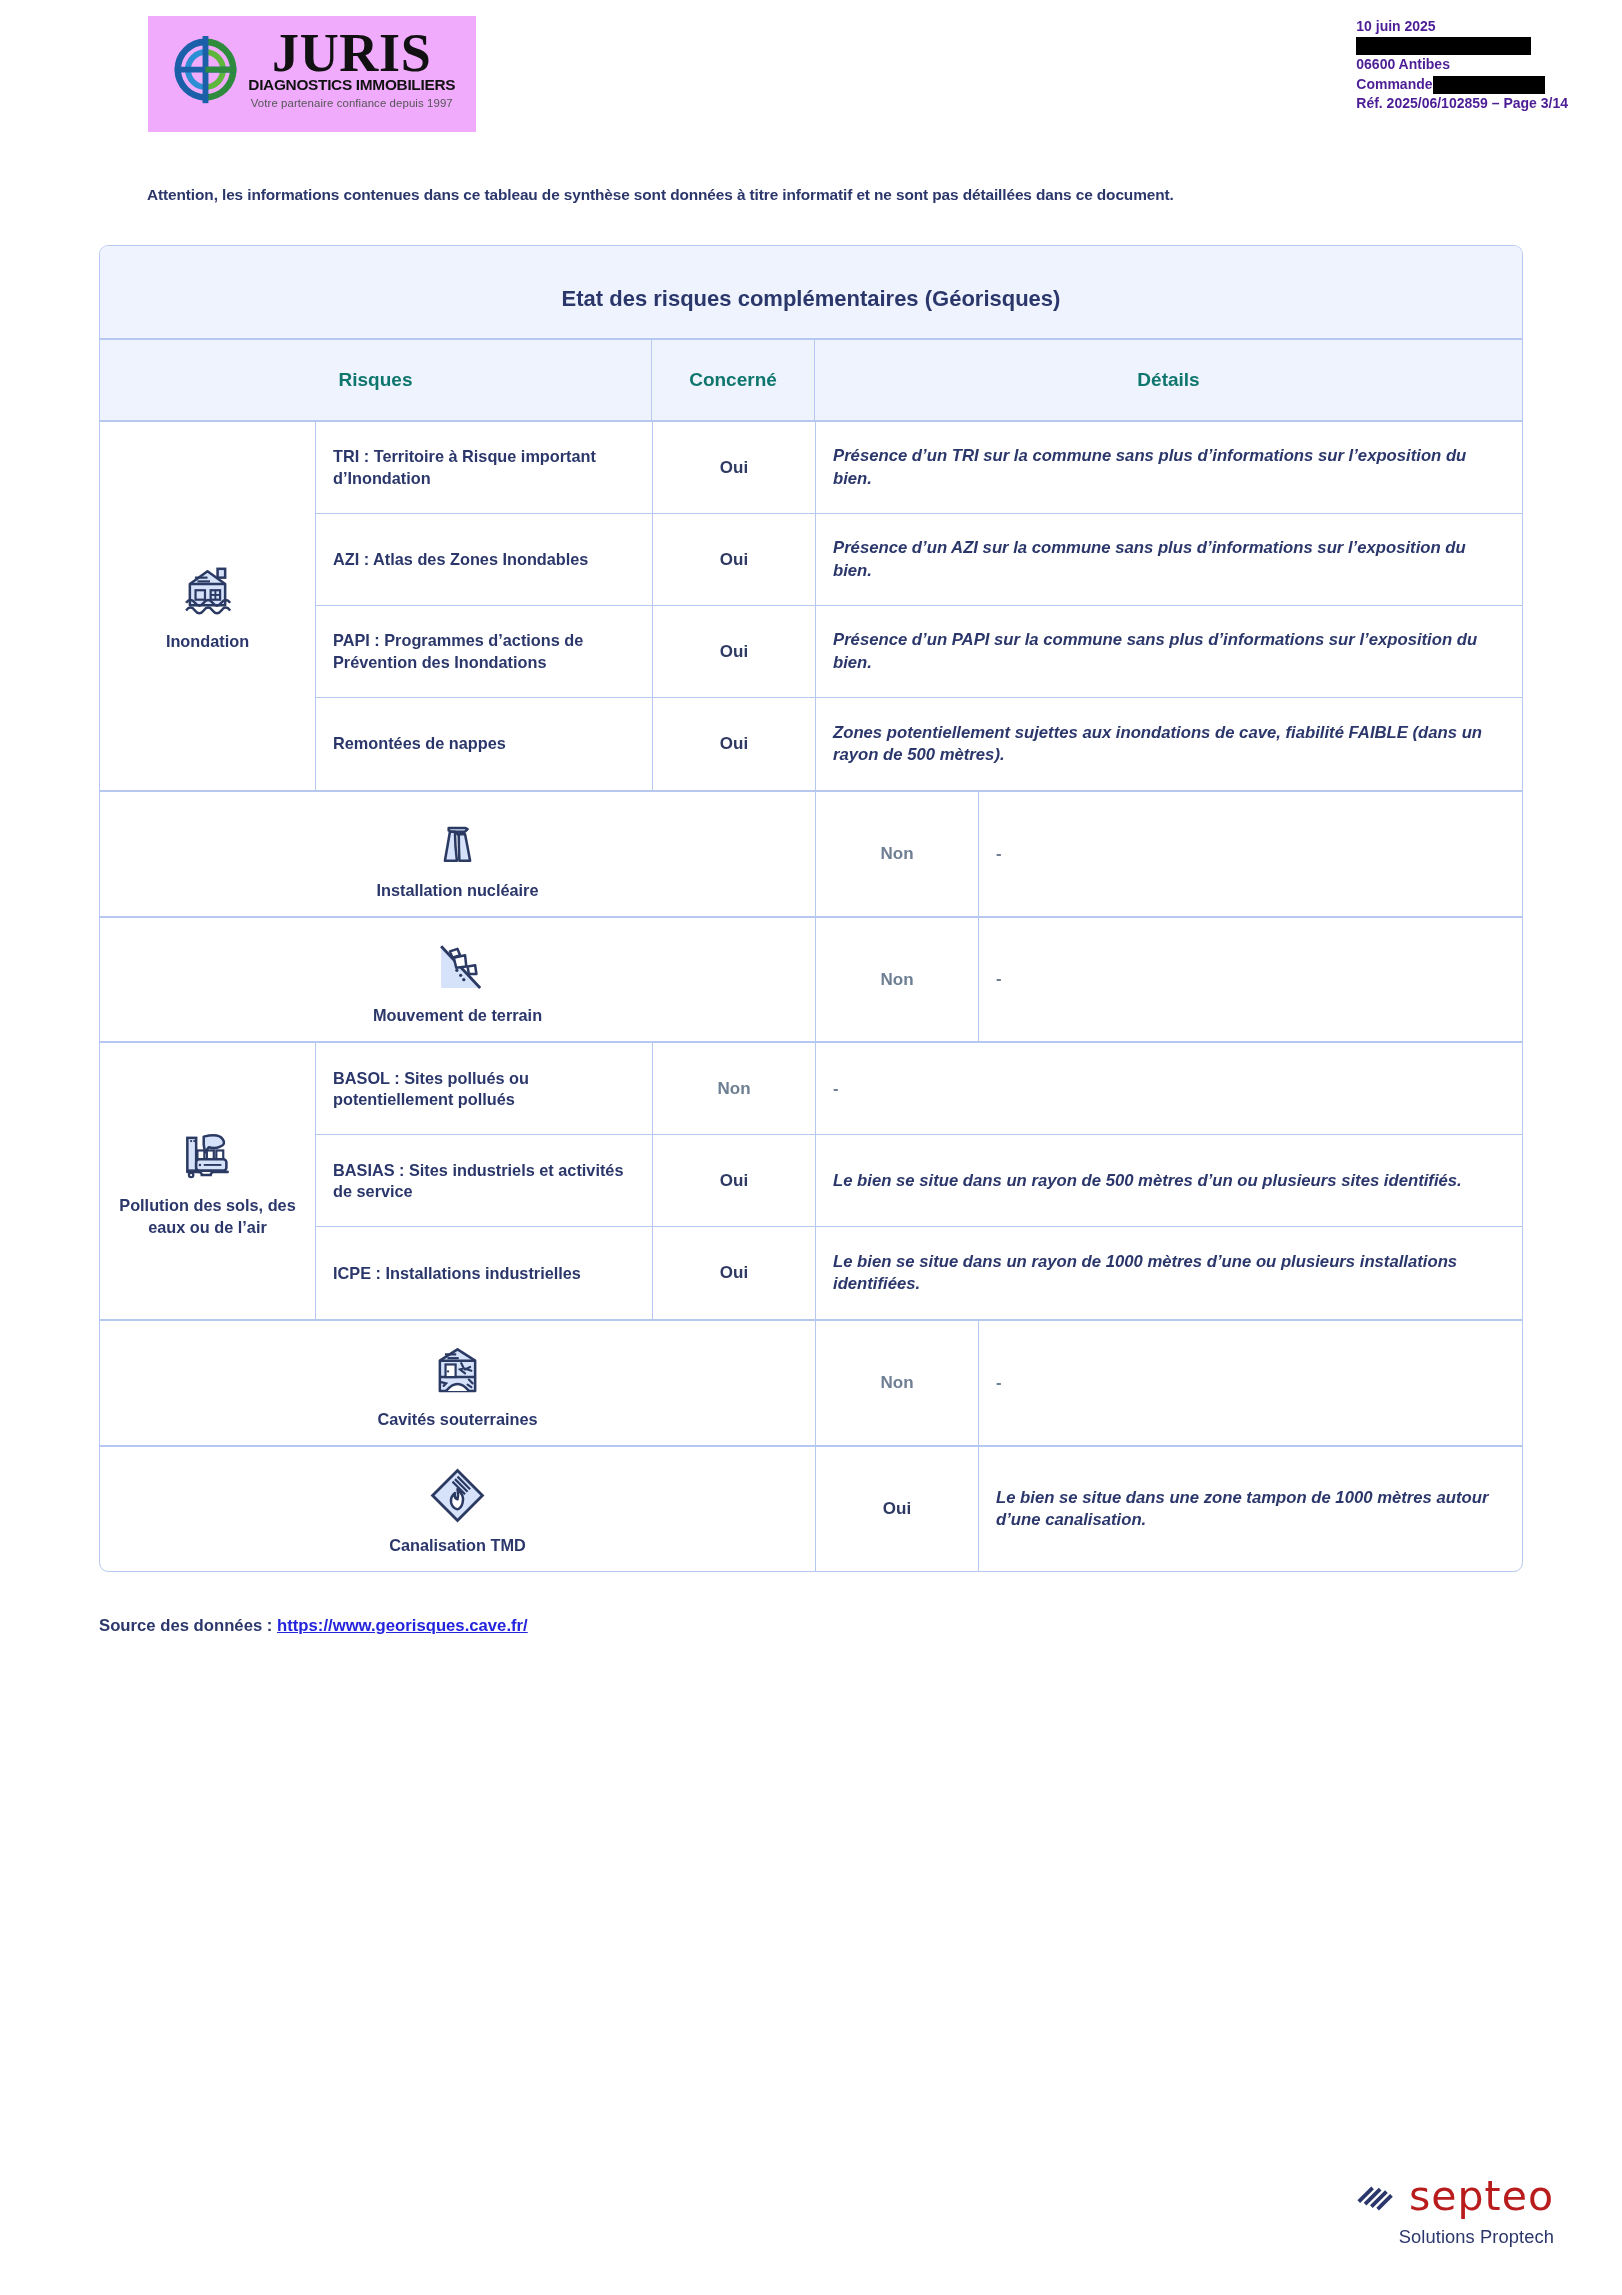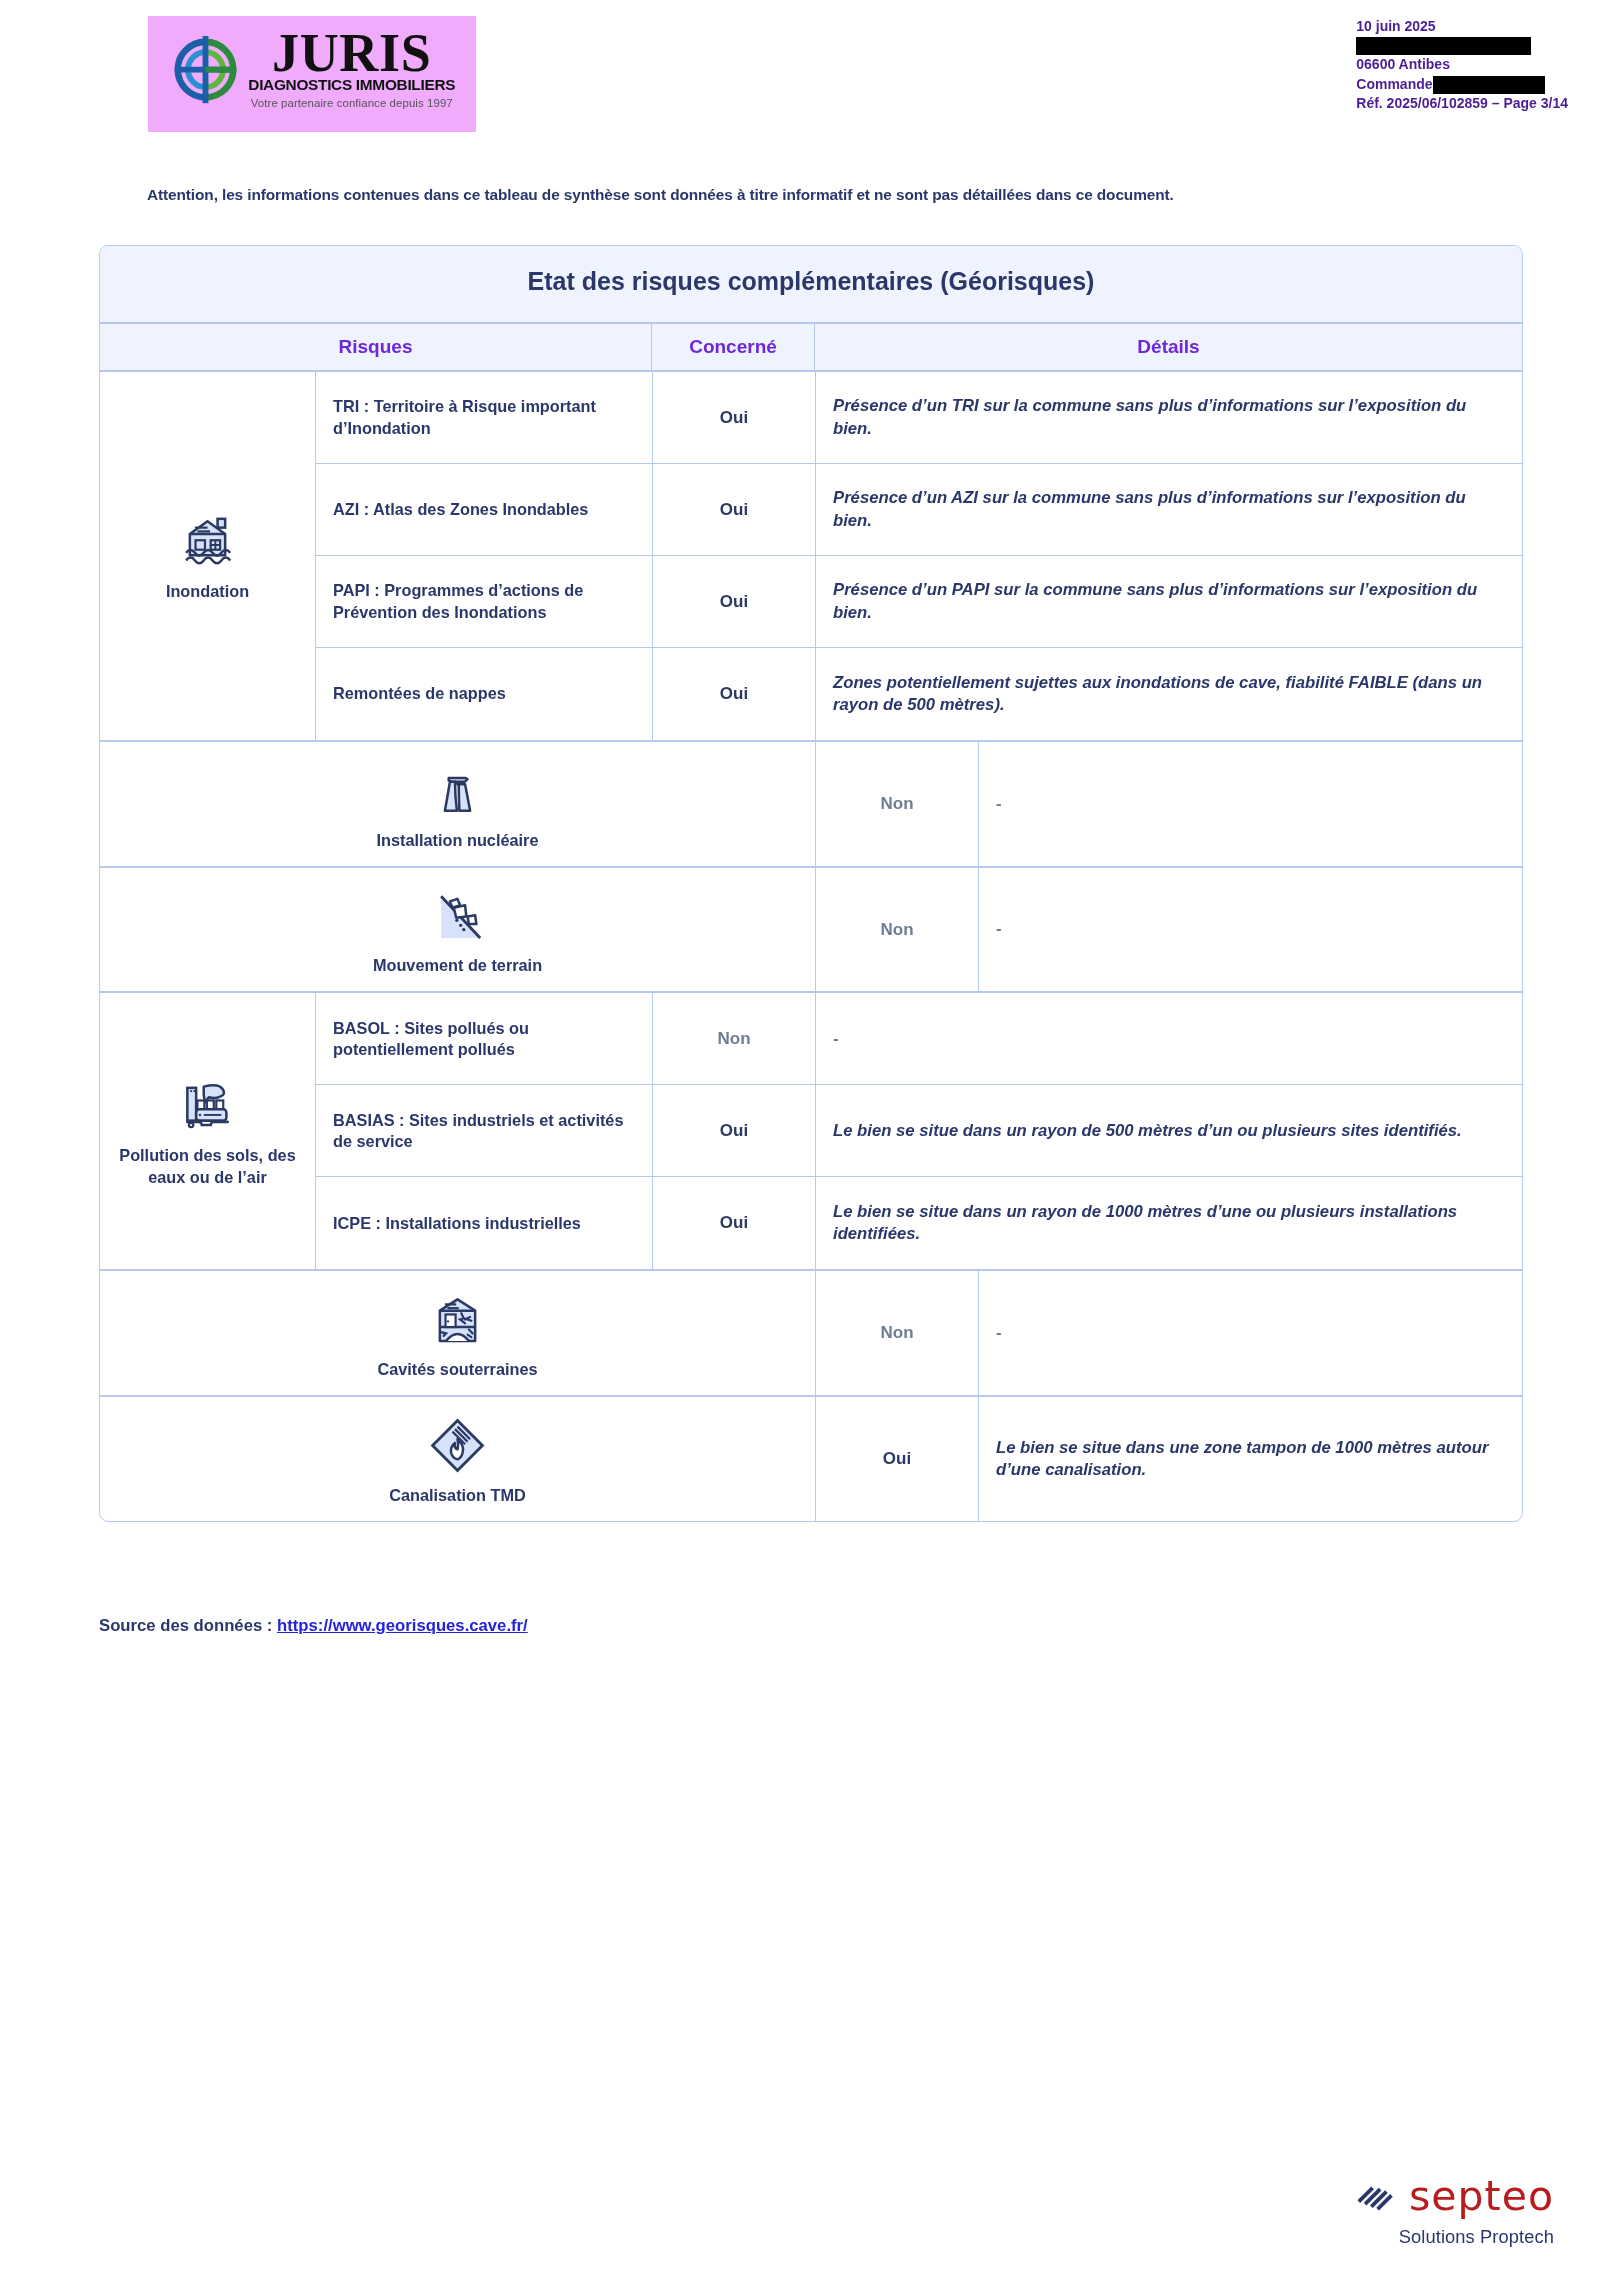--- a/index.html
+++ b/index.html
@@ -80,35 +80,35 @@
     left: 99px; top: 245px;
     width: 1424px;
     border: 1.3px solid #b7c8f0;
     border-radius: 9.2px;
     overflow: hidden;
     background: #ffffff;
   }
   .table-title {
     background: #eef3fd;
     text-align: center;
-    font-size: 25px;
+    font-size: 22px;
     font-weight: 700;
     color: #2b376b;
-    padding: 21px 0 26px;
+    padding: 40px 0 26px;
     border-bottom: 2px solid #b7c8f0;
   }
   .thead {
     display: flex;
     background: #eef3fd;
     border-bottom: 2px solid #b7c8f0;
   }
   .thead > div {
     display: flex; align-items: center; justify-content: center;
-    font-size: 19px; font-weight: 700; color: #6d28d9;
-    padding: 12px 0;
+    font-size: 19px; font-weight: 700; color: #0f766e;
+    padding: 29px 0;
   }
   .col-risk    { width: 552px; border-right: 1.3px solid #b7c8f0; }
   .col-conc    { width: 163px; border-right: 1.3px solid #b7c8f0; }
   .col-det     { flex: 1 1 auto; }
 
   .group { display: flex; border-bottom: 2px solid #b7c8f0; }
   .group:last-child { border-bottom: none; }
 
   .group-icon-cell {
     width: 216px;

